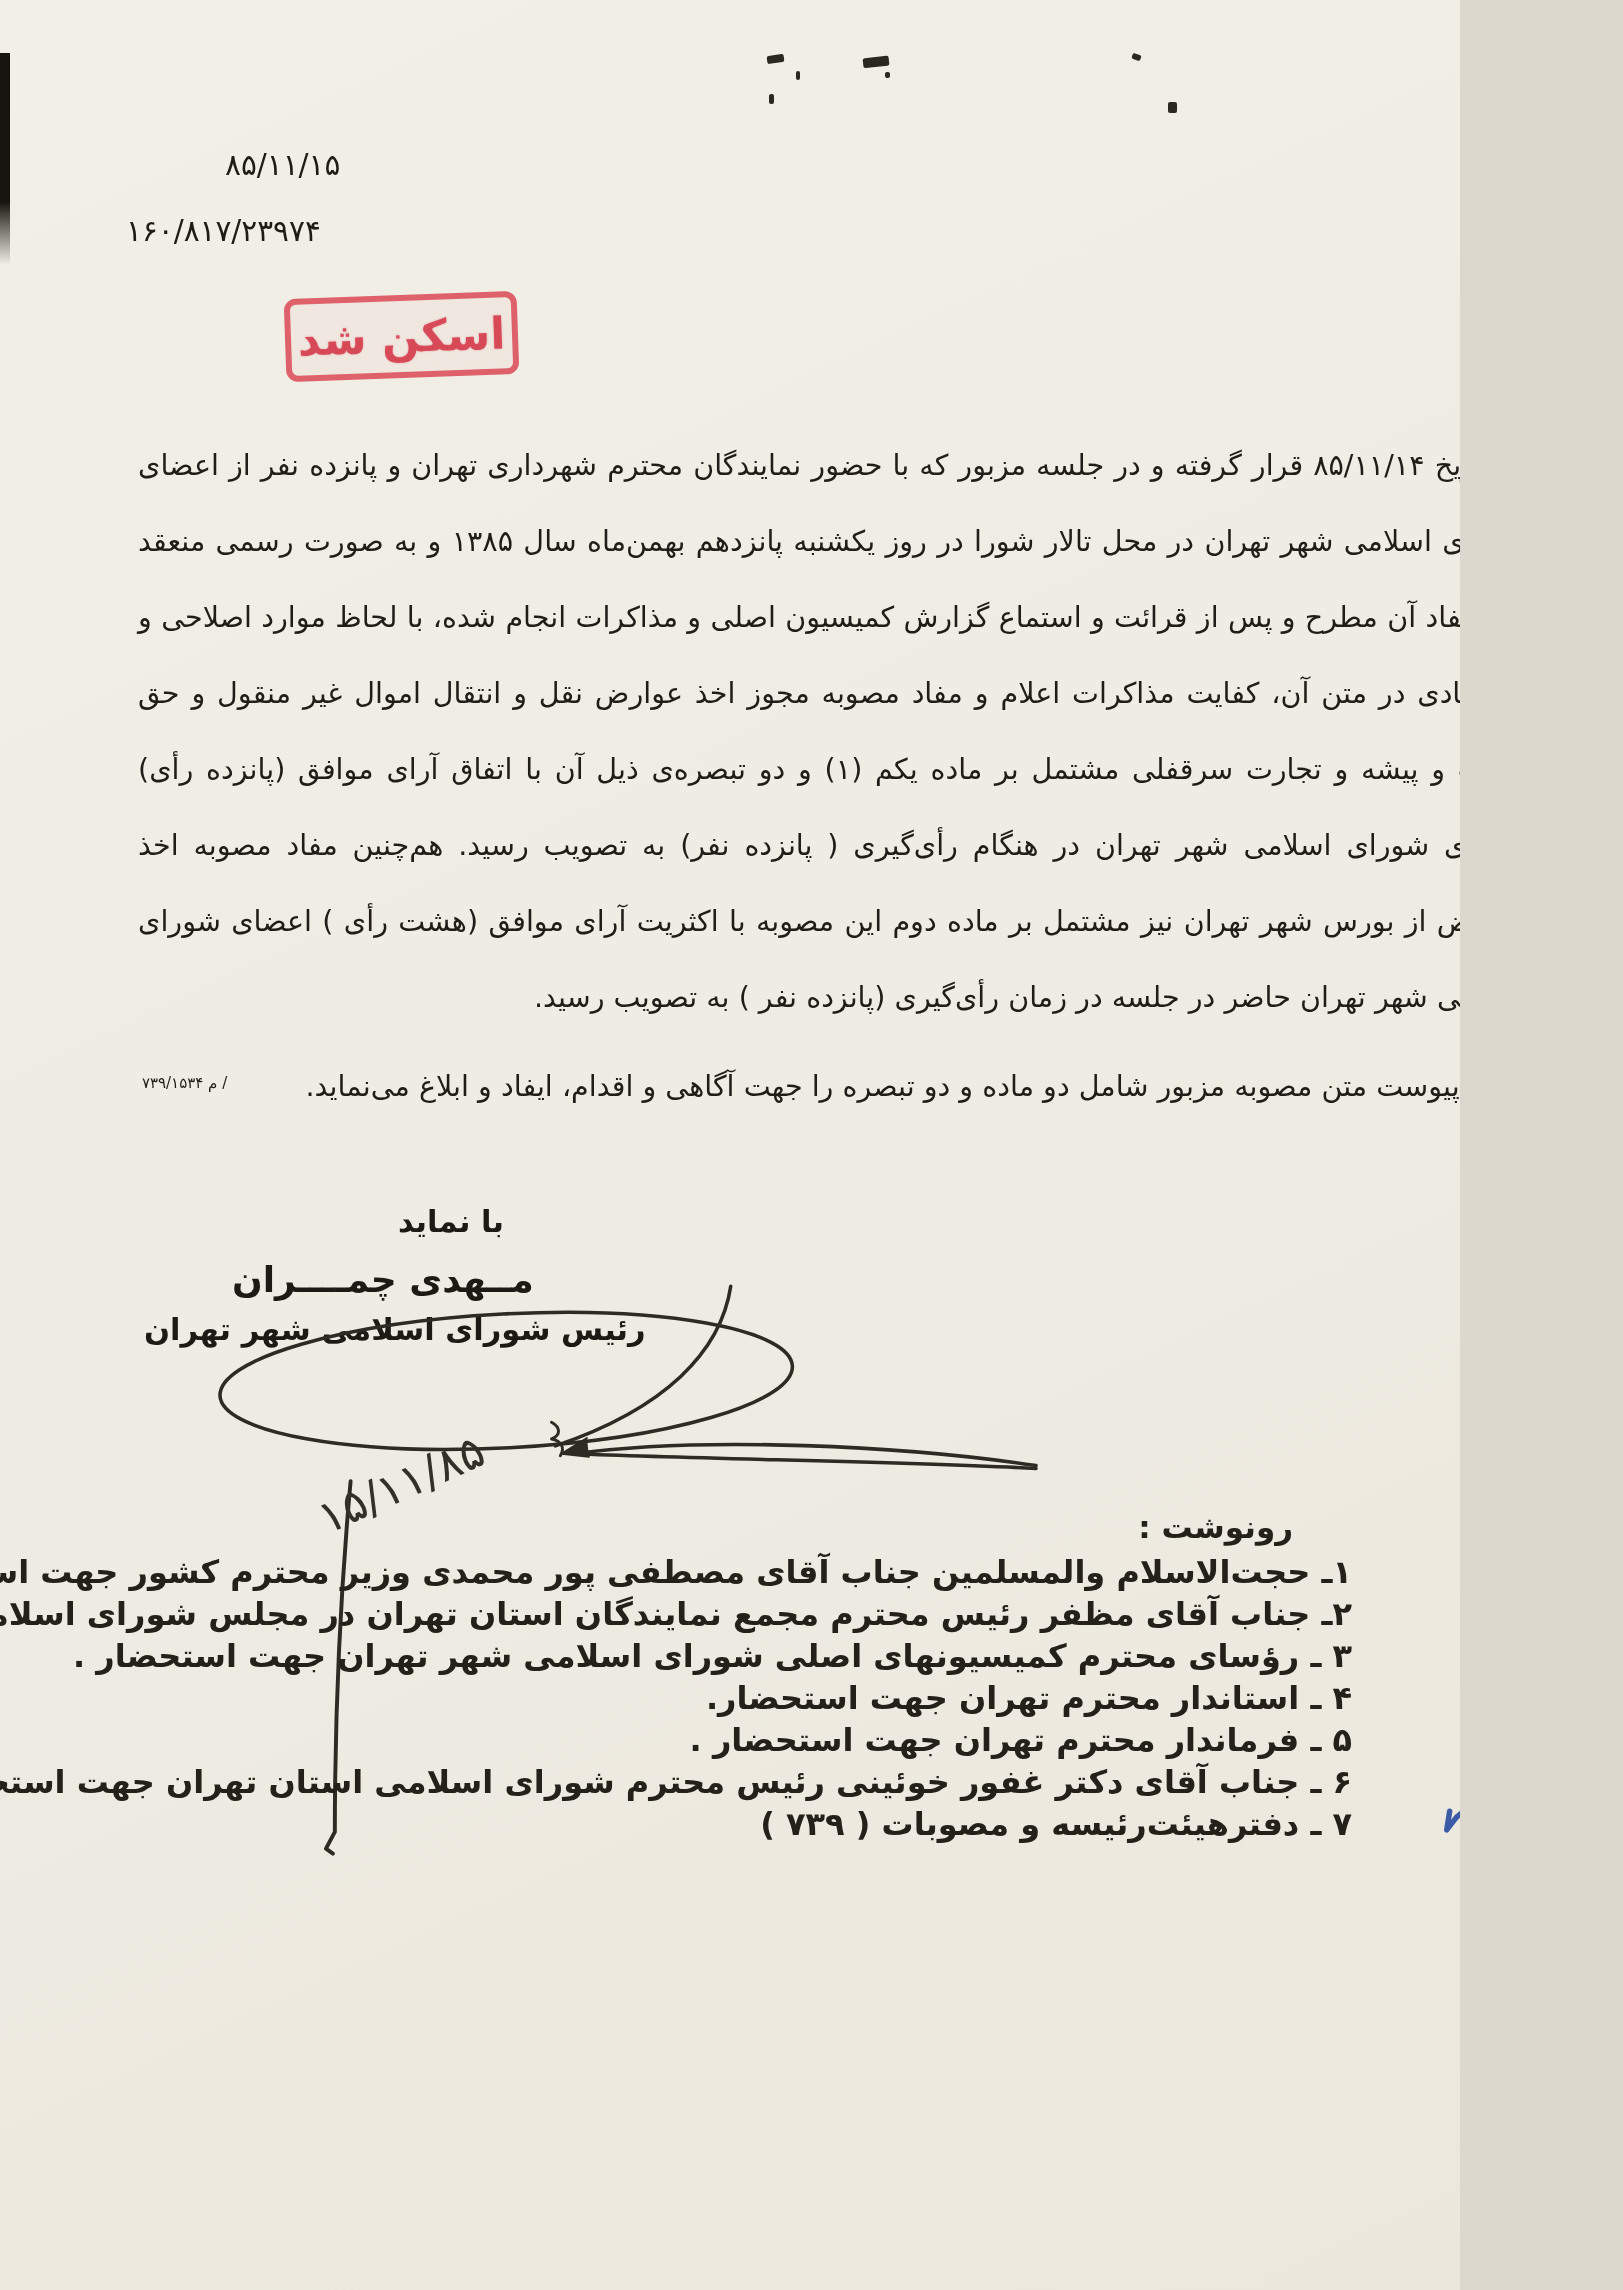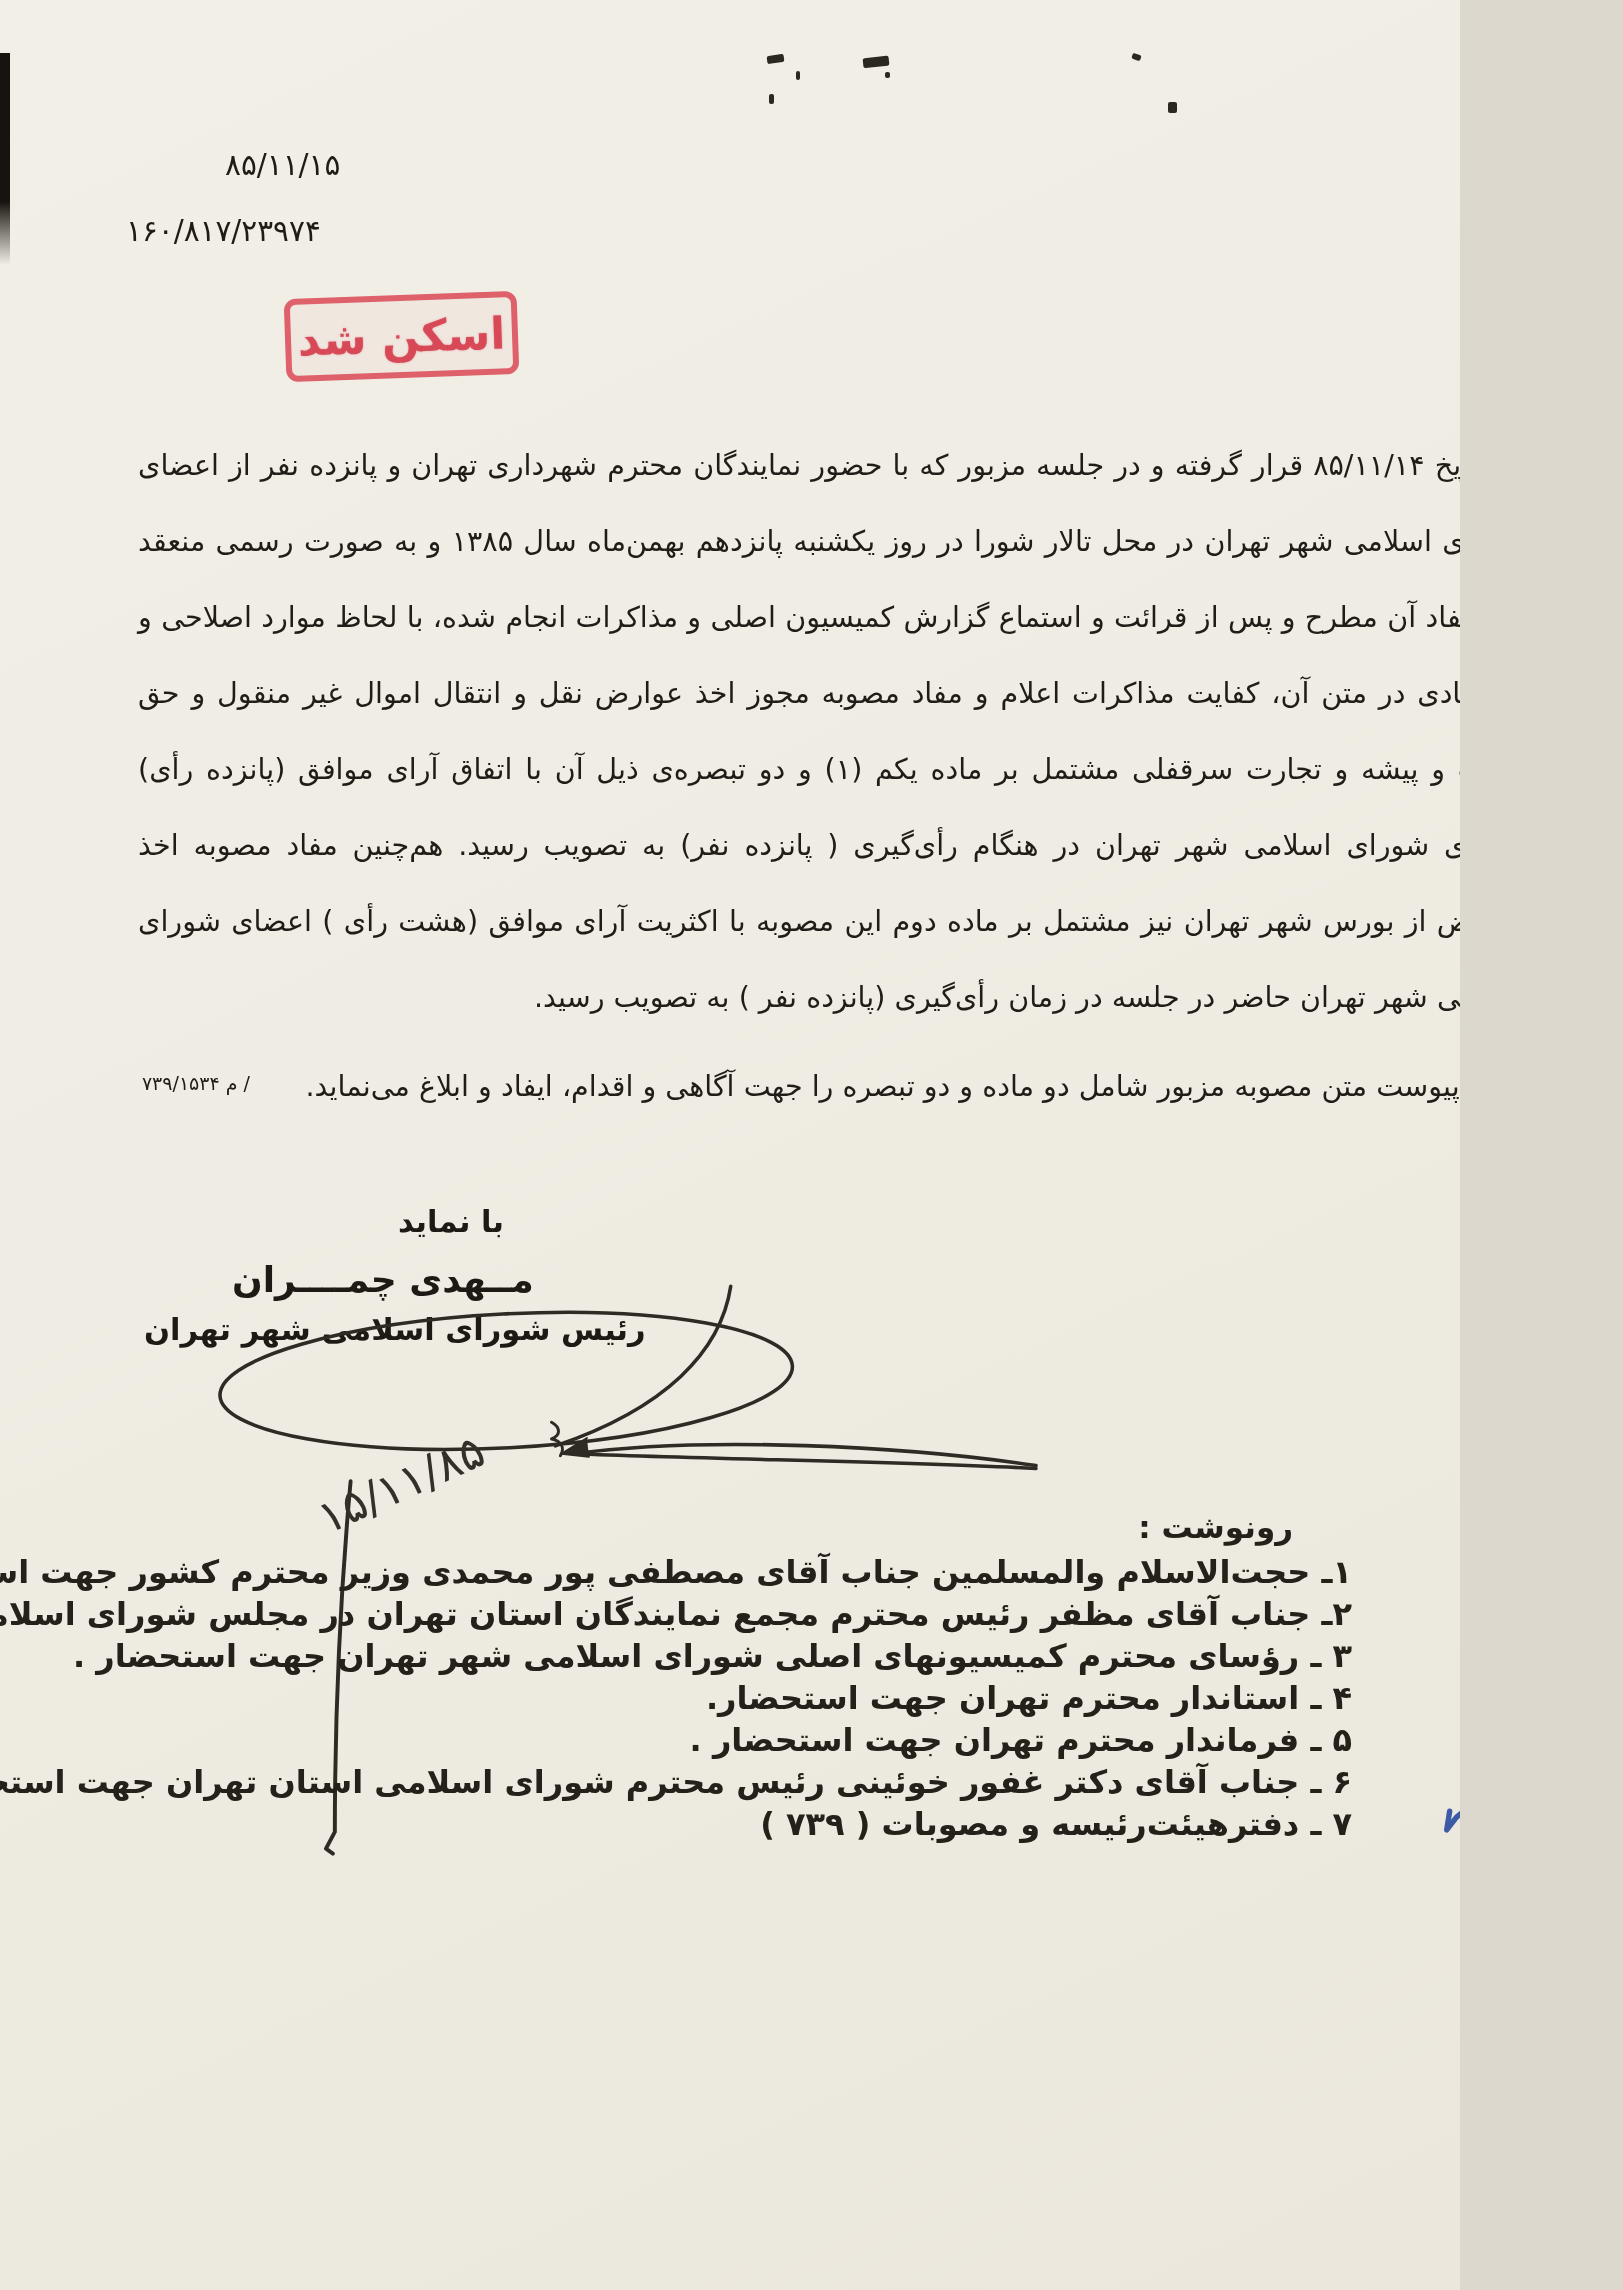--- a/index.html
+++ b/index.html
@@ -45,21 +45,21 @@
     position:absolute;left:138px;top:427px;width:1387px;
     direction:rtl;font-size:28.6px;line-height:76px;color:#201d18;
   }
   .bline{height:76px;text-align:justify;text-align-last:justify;white-space:nowrap;overflow:visible;}
   .bline.lastline{text-align-last:right;}
   .closing-line{
     position:relative;margin-top:12.8px;height:76px;
     text-align:right;padding-right:33px;box-sizing:border-box;white-space:nowrap;
   }
   .ref-note{
-    position:absolute;left:3.9px;top:25.6px;font-size:19px;line-height:20.7px;direction:rtl;white-space:nowrap;
+    position:absolute;left:3.9px;top:25.6px;font-size:15px;line-height:20.7px;direction:rtl;white-space:nowrap;
   }
   
   .sig-line{position:absolute;direction:rtl;white-space:nowrap;font-weight:bold;color:#1d1a15;}
   .sig-salutation{left:398px;top:1204px;font-size:30.5px;}
   .sig-name{left:232px;top:1259px;font-size:36px;}
   .sig-title{left:144px;top:1312px;font-size:30.5px;}
   
   .cc-header{
     position:absolute;right:167px;top:1509px;direction:rtl;
     font-size:31px;font-weight:600;white-space:nowrap;color:#24211b;margin-left:44px;

